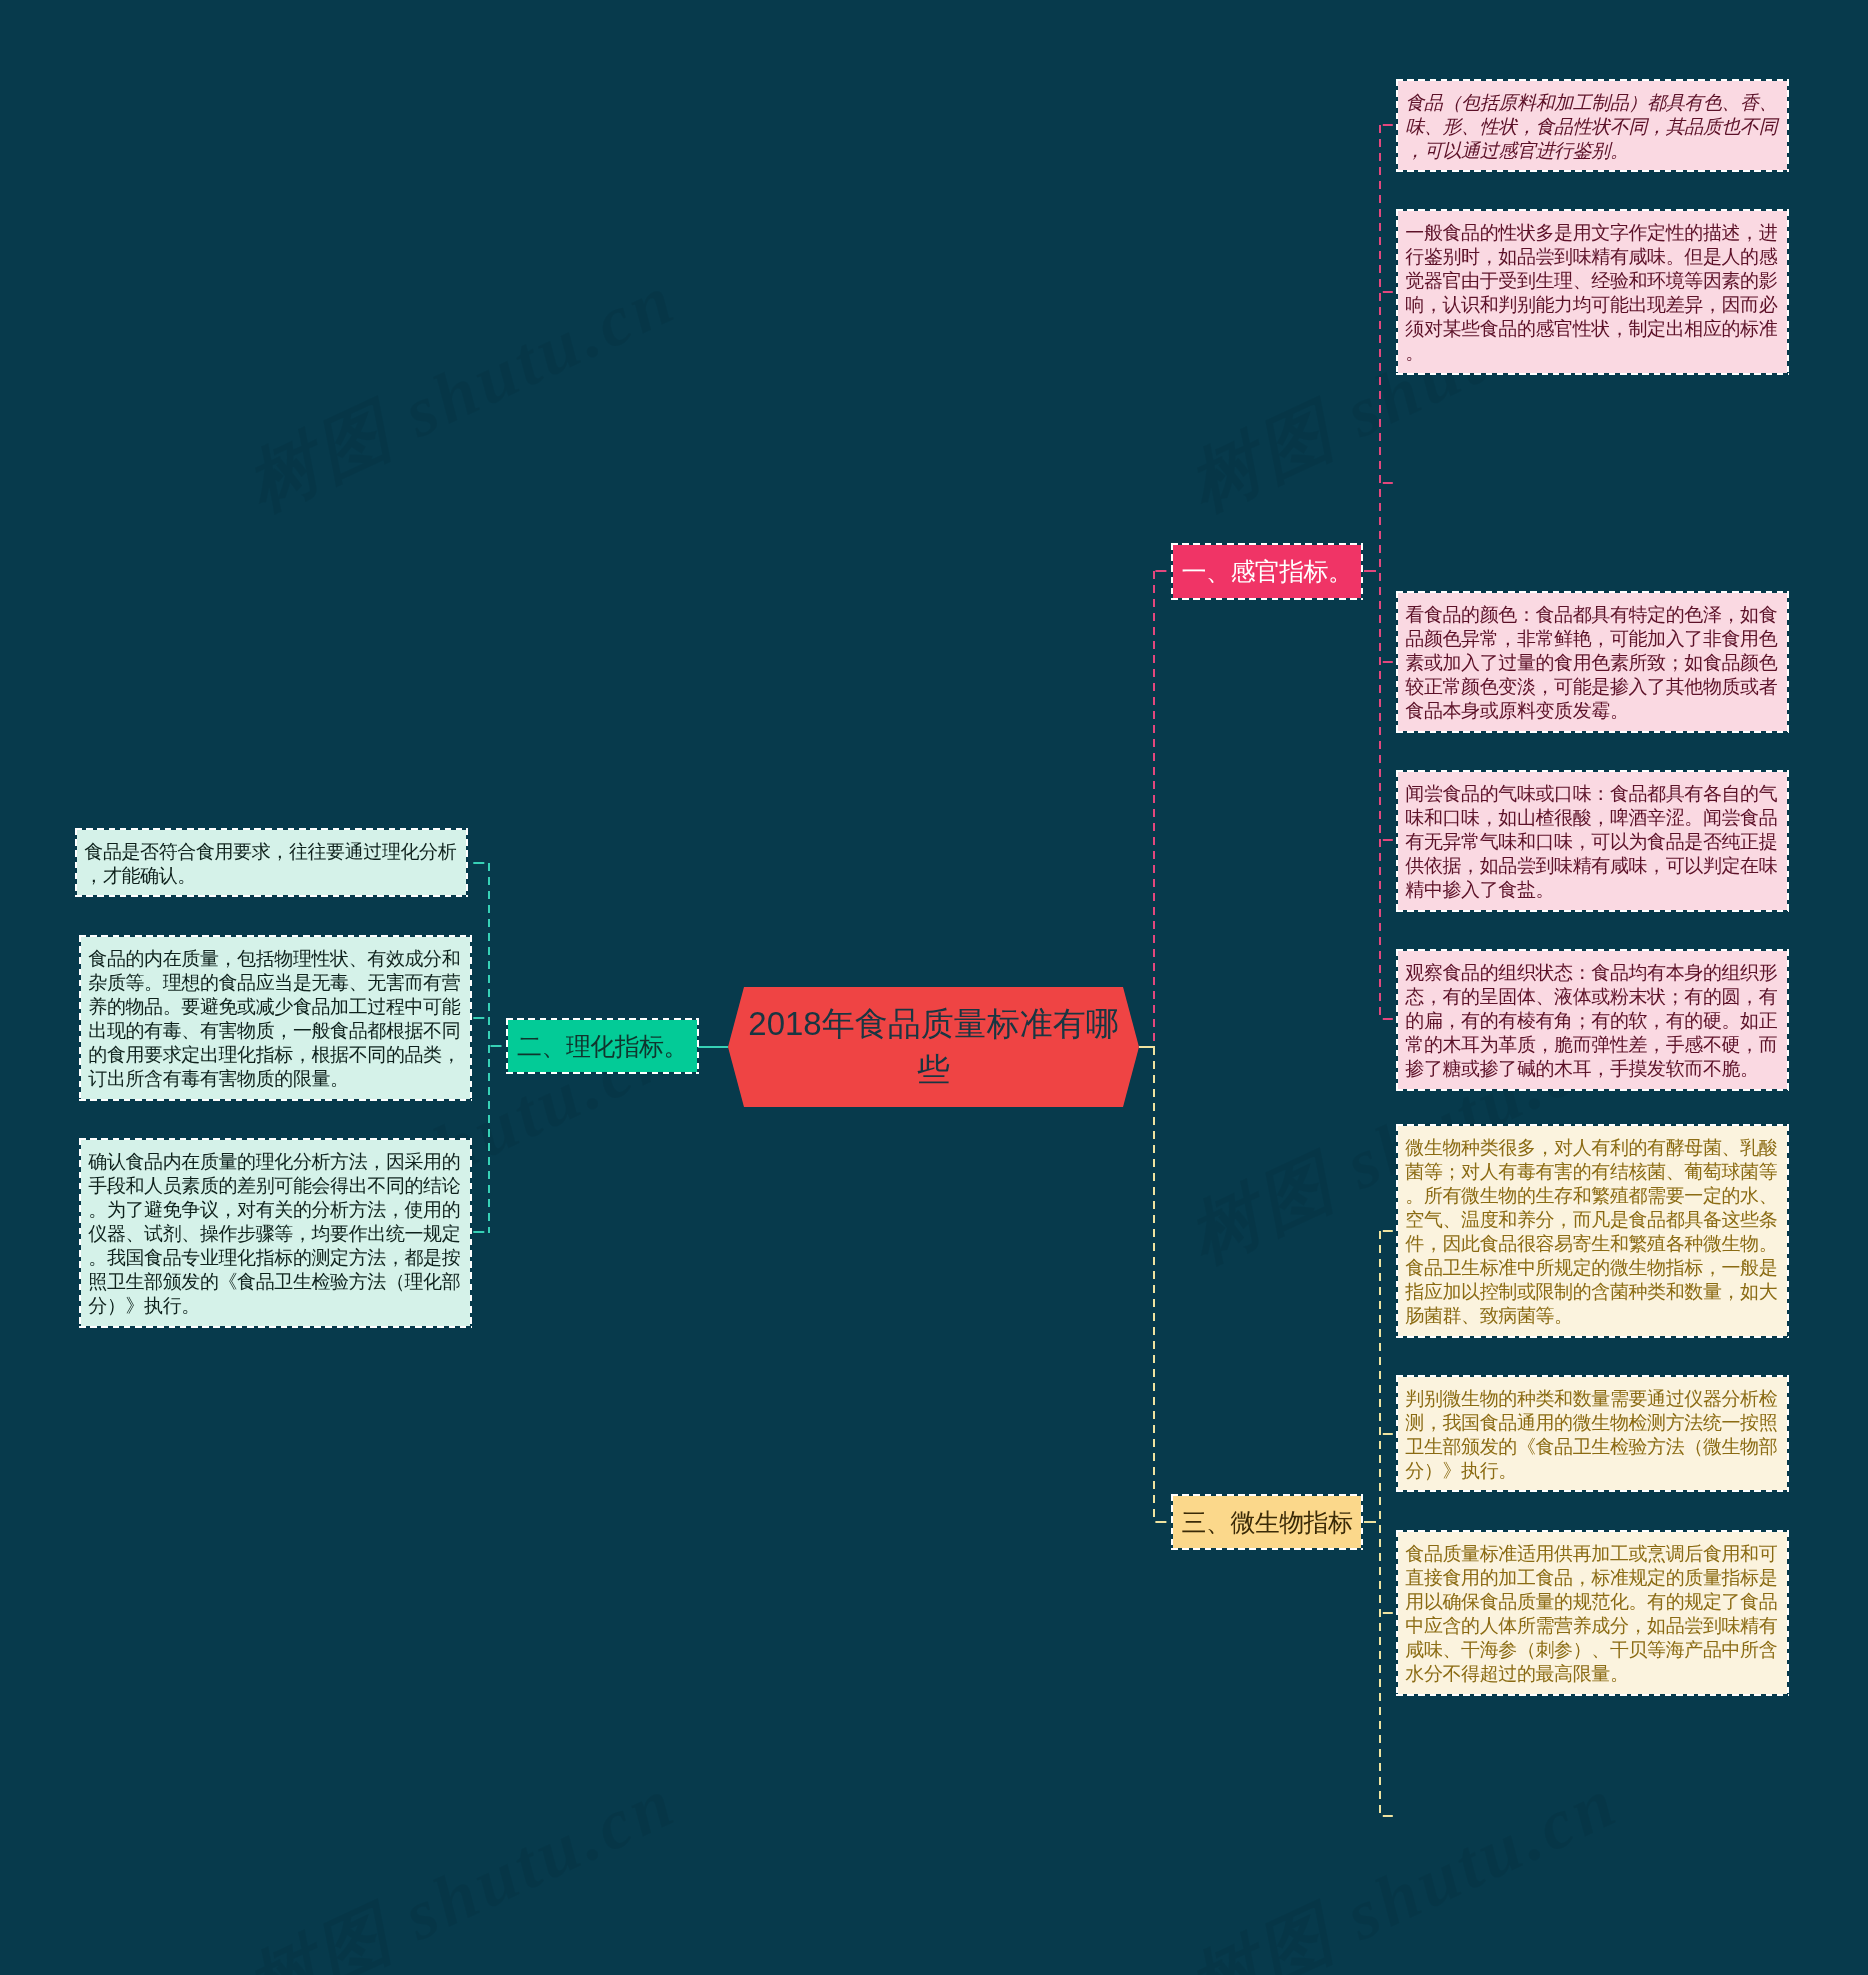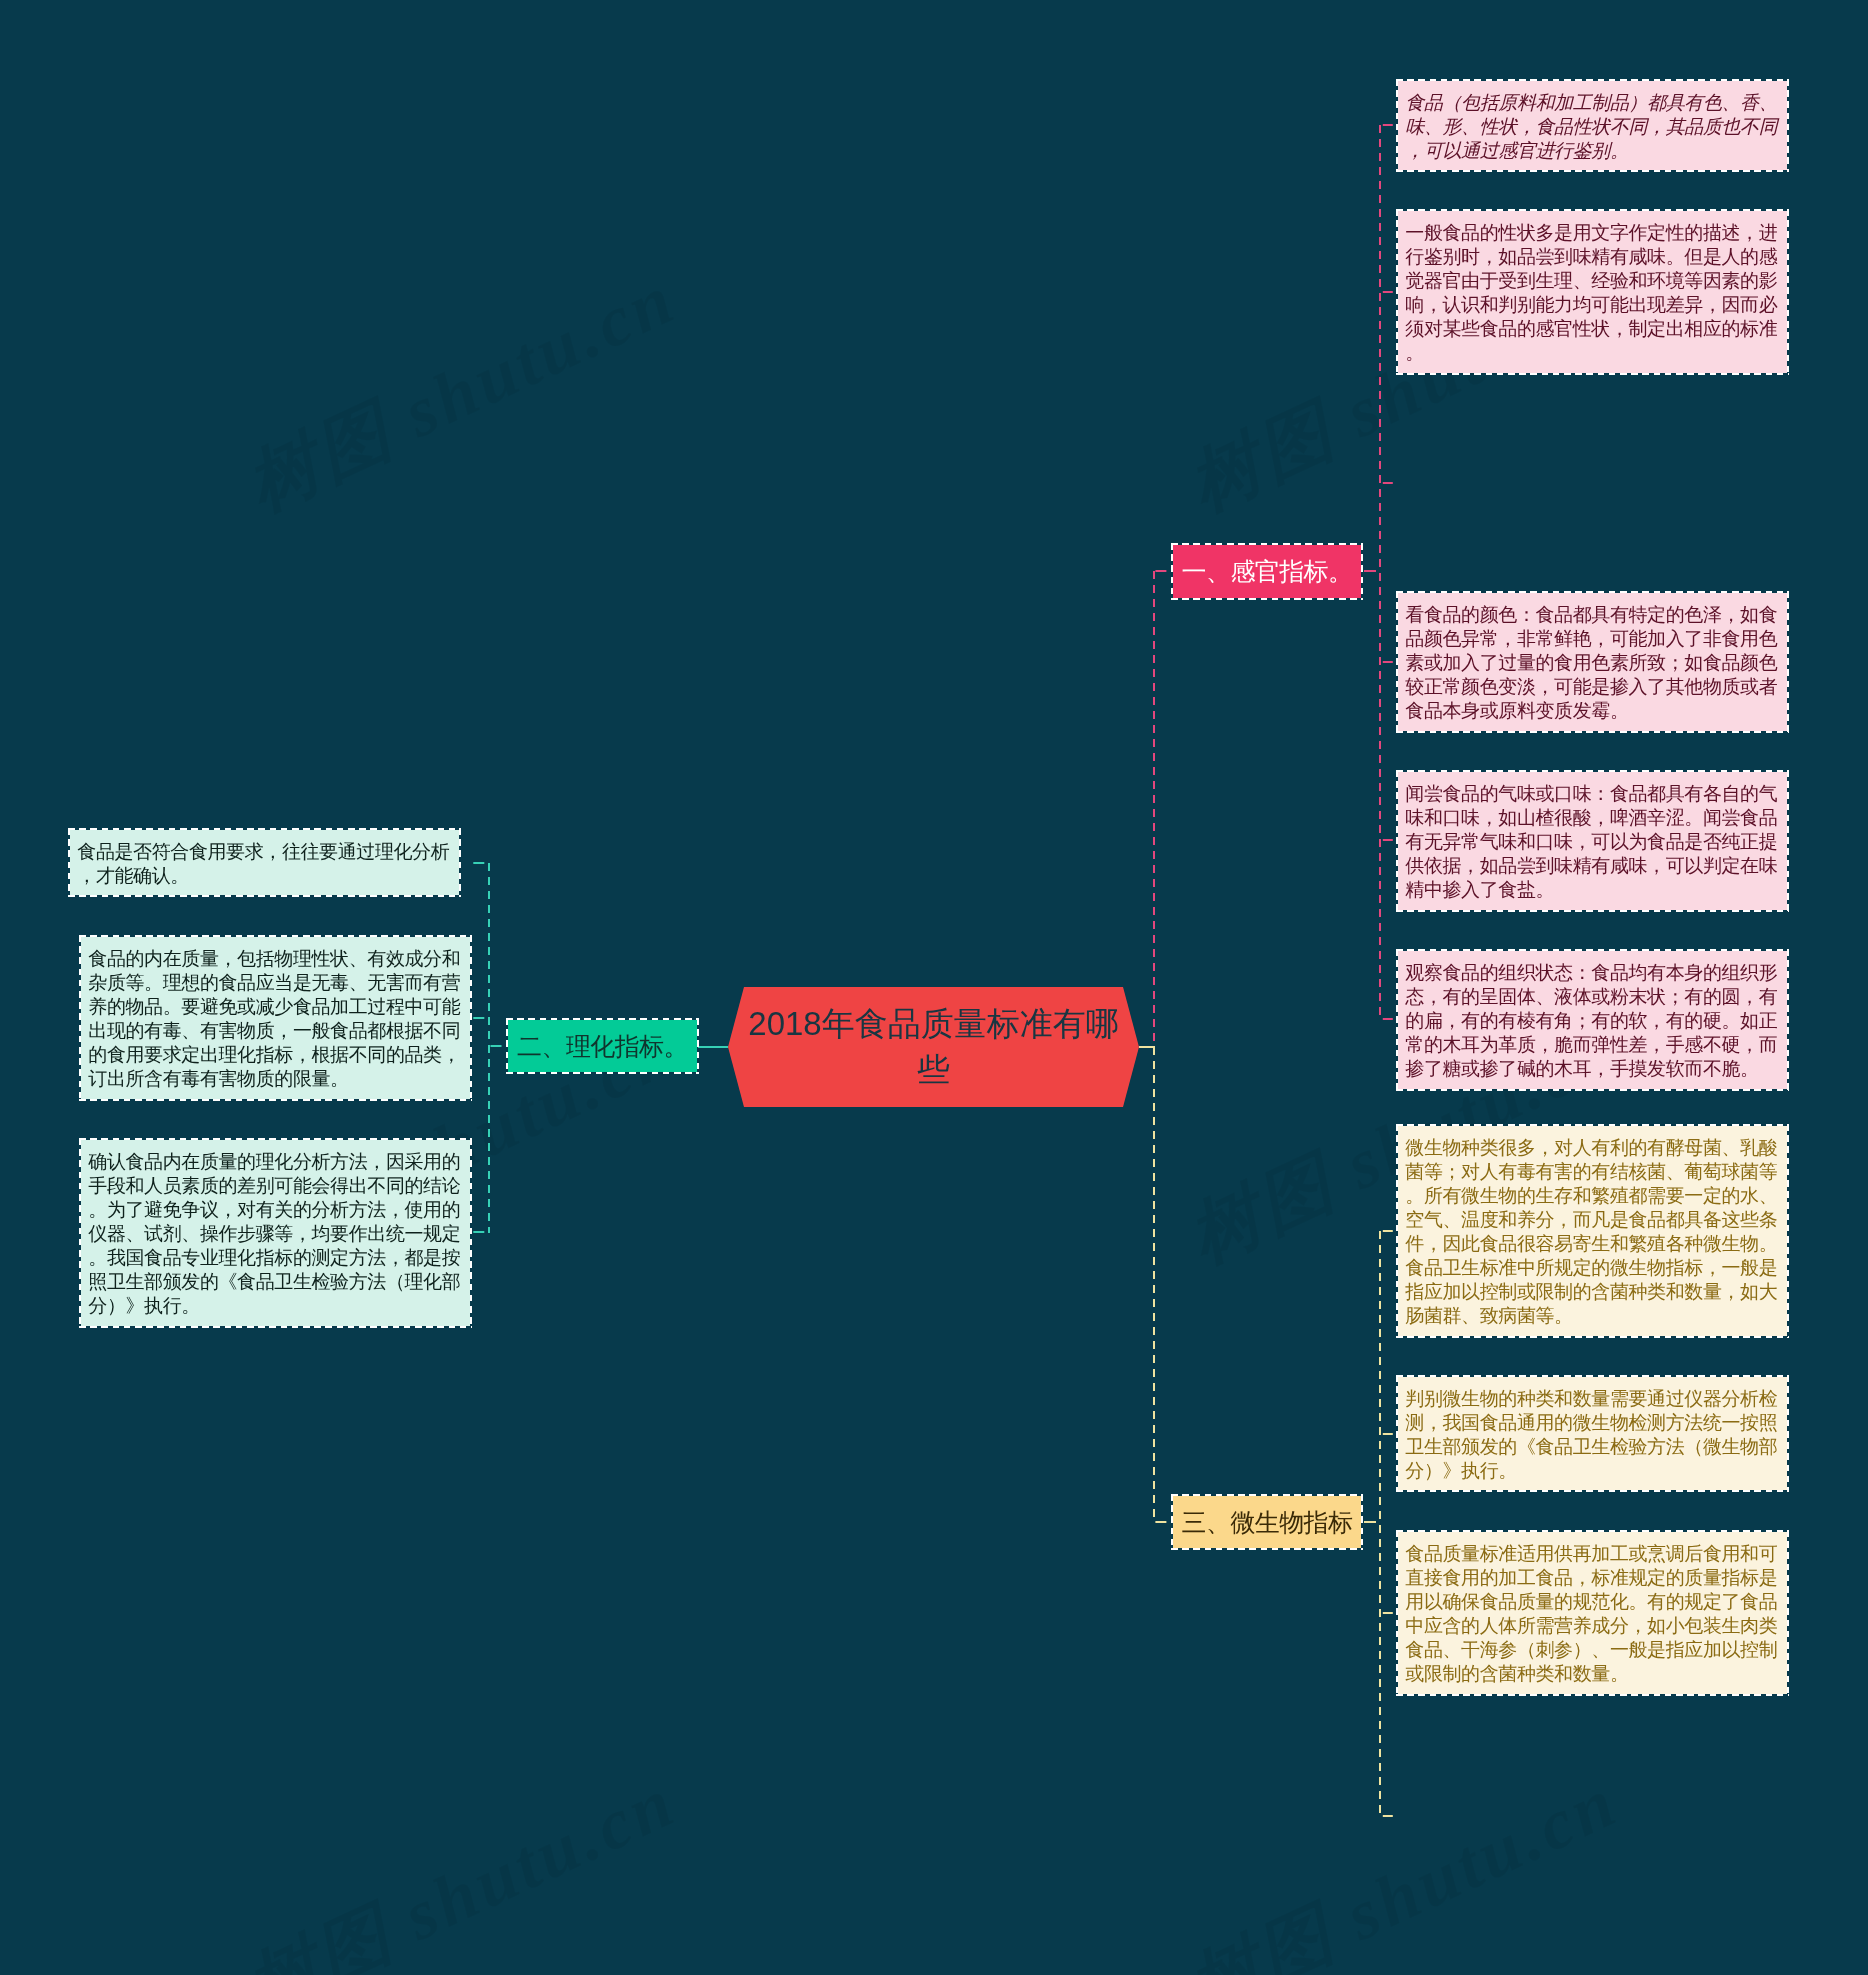--- a/index.html
+++ b/index.html
@@ -93,20 +93,20 @@
       <span>二、理化指标。</span>
     </div>
 <div class="branch br-cream" style="left:1171px;top:1494px;width:192px;height:56px;">
       <span>三、微生物指标</span>
     </div>
 <div class="leaf leaf-pink" style="left:1396px;top:79px;width:393px;height:93px;font-style:italic;">食品（包括原料和加工制品）都具有色、香、味、形、性状，食品性状不同，其品质也不同，可以通过感官进行鉴别。</div>
 <div class="leaf leaf-pink" style="left:1396px;top:209px;width:393px;height:166px;">一般食品的性状多是用文字作定性的描述，进行鉴别时，如品尝到味精有咸味。但是人的感觉器官由于受到生理、经验和环境等因素的影响，认识和判别能力均可能出现差异，因而必须对某些食品的感官性状，制定出相应的标准。</div>
 <div class="leaf leaf-pink" style="left:1396px;top:770px;width:393px;height:142px;">闻尝食品的气味或口味：食品都具有各自的气味和口味，如山楂很酸，啤酒辛涩。闻尝食品有无异常气味和口味，可以为食品是否纯正提供依据，如品尝到味精有咸味，可以判定在味精中掺入了食盐。</div>
 <div class="leaf leaf-pink" style="left:1396px;top:591px;width:393px;height:142px;">看食品的颜色：食品都具有特定的色泽，如食品颜色异常，非常鲜艳，可能加入了非食用色素或加入了过量的食用色素所致；如食品颜色较正常颜色变淡，可能是掺入了其他物质或者食品本身或原料变质发霉。</div>
 <div class="leaf leaf-pink" style="left:1396px;top:949px;width:393px;height:142px;">观察食品的组织状态：食品均有本身的组织形态，有的呈固体、液体或粉末状；有的圆，有的扁，有的有棱有角；有的软，有的硬。如正常的木耳为革质，脆而弹性差，手感不硬，而掺了糖或掺了碱的木耳，手摸发软而不脆。</div>
-<div class="leaf leaf-mint" style="left:68px;top:828px;width:393px;height:69px;">食品是否符合食用要求，往往要通过理化分析，才能确认。</div>
+<div class="leaf leaf-mint" style="left:75px;top:828px;width:393px;height:69px;">食品是否符合食用要求，往往要通过理化分析，才能确认。</div>
 <div class="leaf leaf-mint" style="left:79px;top:935px;width:393px;height:166px;">食品的内在质量，包括物理性状、有效成分和杂质等。理想的食品应当是无毒、无害而有营养的物品。要避免或减少食品加工过程中可能出现的有毒、有害物质，一般食品都根据不同的食用要求定出理化指标，根据不同的品类，订出所含有毒有害物质的限量。</div>
 <div class="leaf leaf-mint" style="left:79px;top:1138px;width:393px;height:190px;">确认食品内在质量的理化分析方法，因采用的手段和人员素质的差别可能会得出不同的结论。为了避免争议，对有关的分析方法，使用的仪器、试剂、操作步骤等，均要作出统一规定。我国食品专业理化指标的测定方法，都是按照卫生部颁发的《食品卫生检验方法（理化部分）》执行。</div>
 <div class="leaf leaf-cream" style="left:1396px;top:1124px;width:393px;height:214px;">微生物种类很多，对人有利的有酵母菌、乳酸菌等；对人有毒有害的有结核菌、葡萄球菌等。所有微生物的生存和繁殖都需要一定的水、空气、温度和养分，而凡是食品都具备这些条件，因此食品很容易寄生和繁殖各种微生物。食品卫生标准中所规定的微生物指标，一般是指应加以控制或限制的含菌种类和数量，如大肠菌群、致病菌等。</div>
 <div class="leaf leaf-cream" style="left:1396px;top:1375px;width:393px;height:117px;">判别微生物的种类和数量需要通过仪器分析检测，我国食品通用的微生物检测方法统一按照卫生部颁发的《食品卫生检验方法（微生物部分）》执行。</div>
-<div class="leaf leaf-cream" style="left:1396px;top:1530px;width:393px;height:166px;">食品质量标准适用供再加工或烹调后食用和可直接食用的加工食品，标准规定的质量指标是用以确保食品质量的规范化。有的规定了食品中应含的人体所需营养成分，如小包装生肉类食品、干海参（刺参）、一般是指应加以控制或限制的含菌种类和数量。</div>
+<div class="leaf leaf-cream" style="left:1396px;top:1530px;width:393px;height:166px;">食品质量标准适用供再加工或烹调后食用和可直接食用的加工食品，标准规定的质量指标是用以确保食品质量的规范化。有的规定了食品中应含的人体所需营养成分，如品尝到味精有咸味、干海参（刺参）、干贝等海产品中所含水分不得超过的最高限量。</div>
 </div>
 
 
 </body></html>

